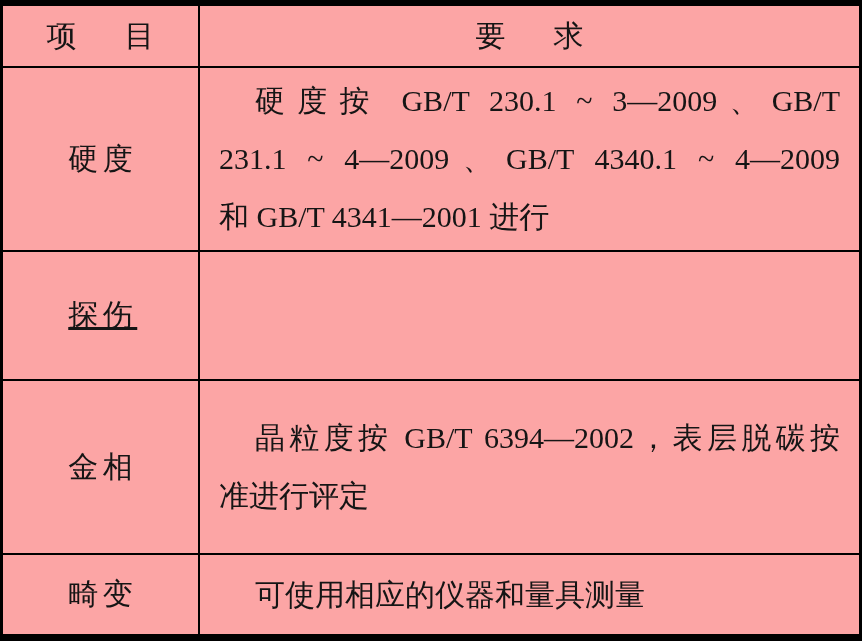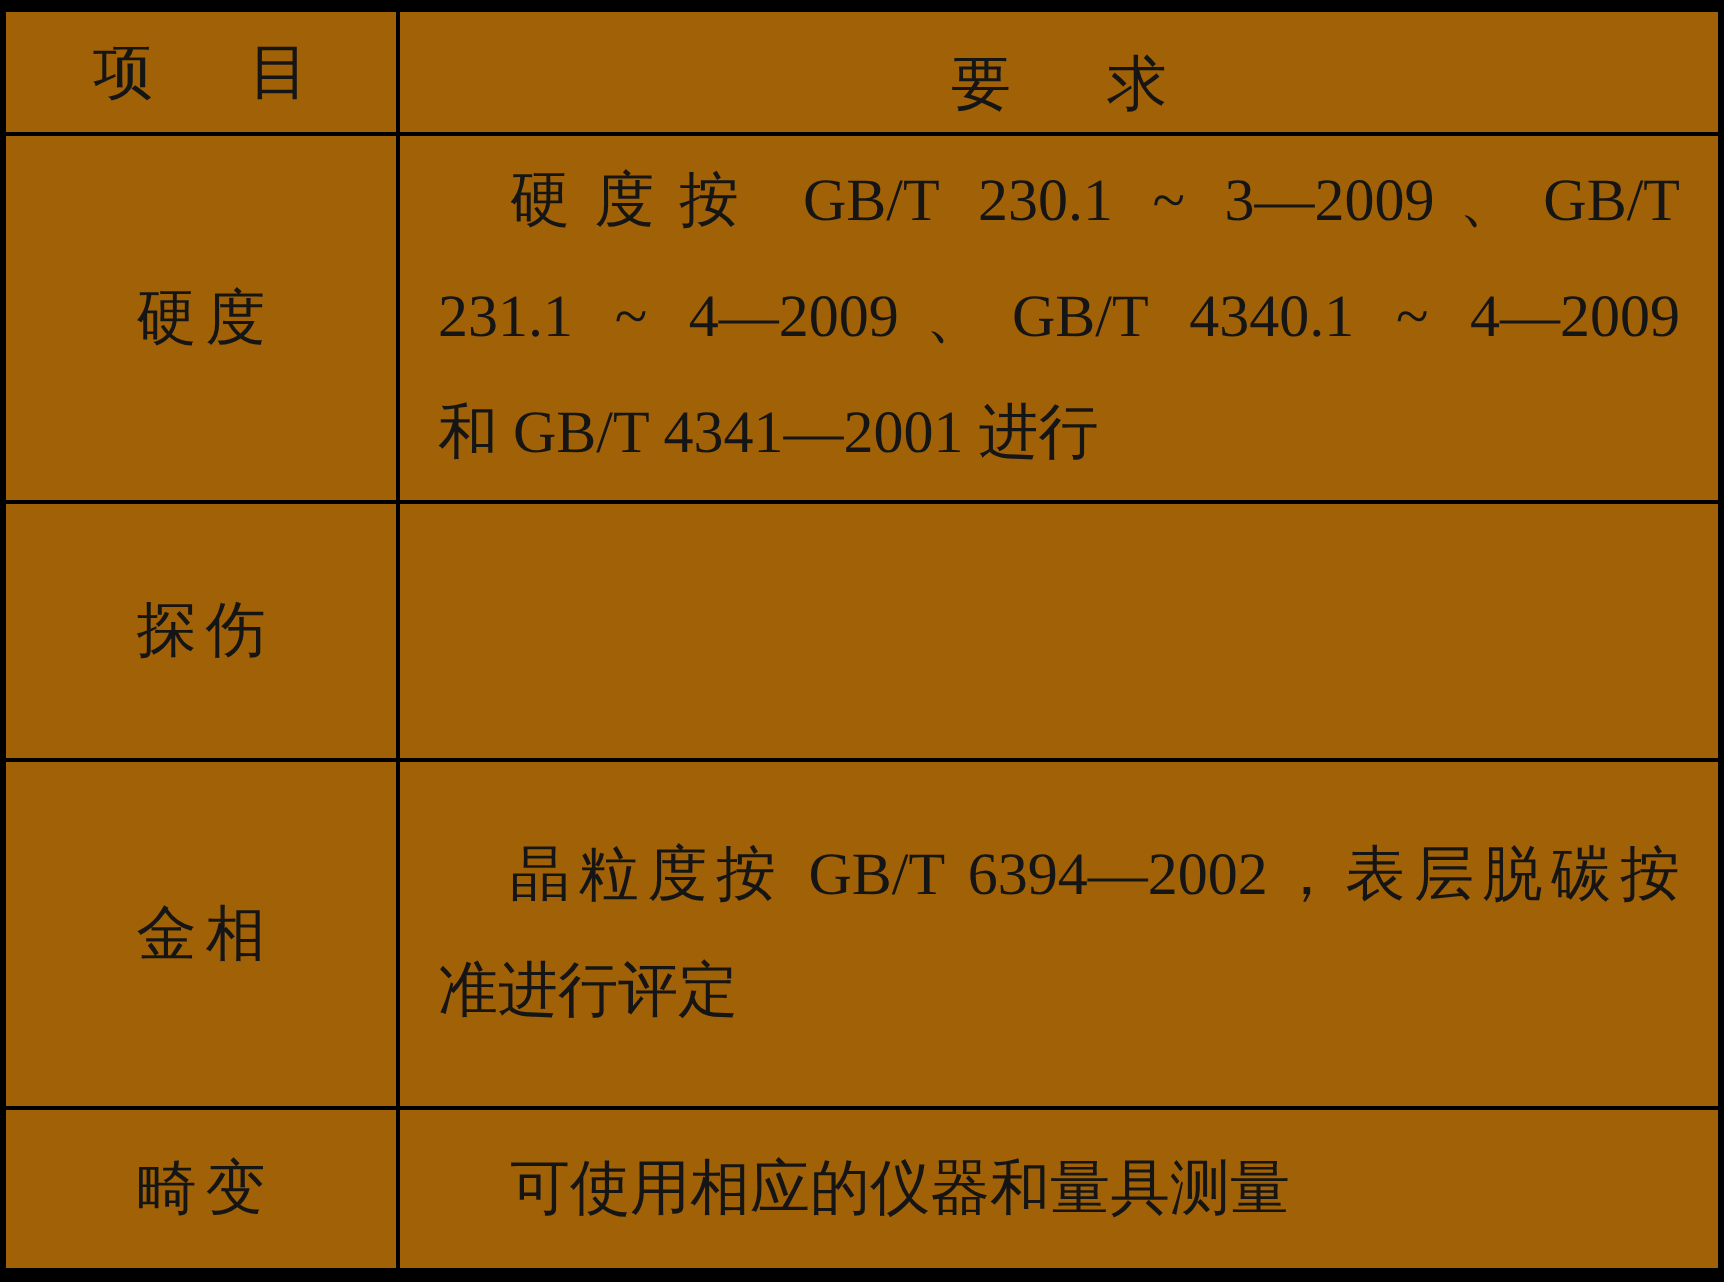--- a/index.html
+++ b/index.html
@@ -18,36 +18,36 @@
     height: 641px;
     border-left: 3px solid #000000;
     border-right: 3px solid #000000;
     border-top: 6px solid #000000;
     border-bottom: 7px solid #000000;
     display: flex;
     flex-direction: column;
     color: #151515;
     font-family: "Liberation Serif", "DejaVu Serif", serif;
     font-size: 30px;
-    background: #a16207;
+    background: #fca5a5;
   }
   .t-row {
     display: flex;
     flex-direction: row;
     border-bottom: 2px solid #000000;
     flex: 0 0 auto;
   }
   .t-row:last-child {
     border-bottom: none;
     flex: 1 1 auto;
     border-radius: 27px;
   }
   .row-header    { height: 60px;  }
   .row-hardness  { height: 182px; }
-  .row-flaw      { height: 127px; }
+  .row-flaw      { height: 127px; text-decoration: underline; }
   .row-metallo   { height: 172px; }
 
   .cell-item {
     box-sizing: border-box;
     width: 197px;
     flex: 0 0 197px;
     border-right: 2px solid #000000;
     display: flex;
     align-items: center;
     justify-content: center;
@@ -55,23 +55,23 @@
   .cell-req {
     flex: 1 1 auto;
     display: flex;
     flex-direction: column;
     justify-content: center;
     padding: 0 19px;
     overflow: hidden;
   }
   .row-header .cell-req {
     flex-direction: row;
-    align-items: flex-start;
+    align-items: center;
     justify-content: center;
-    padding: 16px;
+    padding: 4px;
   }
   .header-text {
     letter-spacing: 0.30em;
     text-indent: 0.30em;
     white-space: pre;
   }
   .item-text {
     letter-spacing: 0.15em;
     text-indent: 0.15em;
   }

